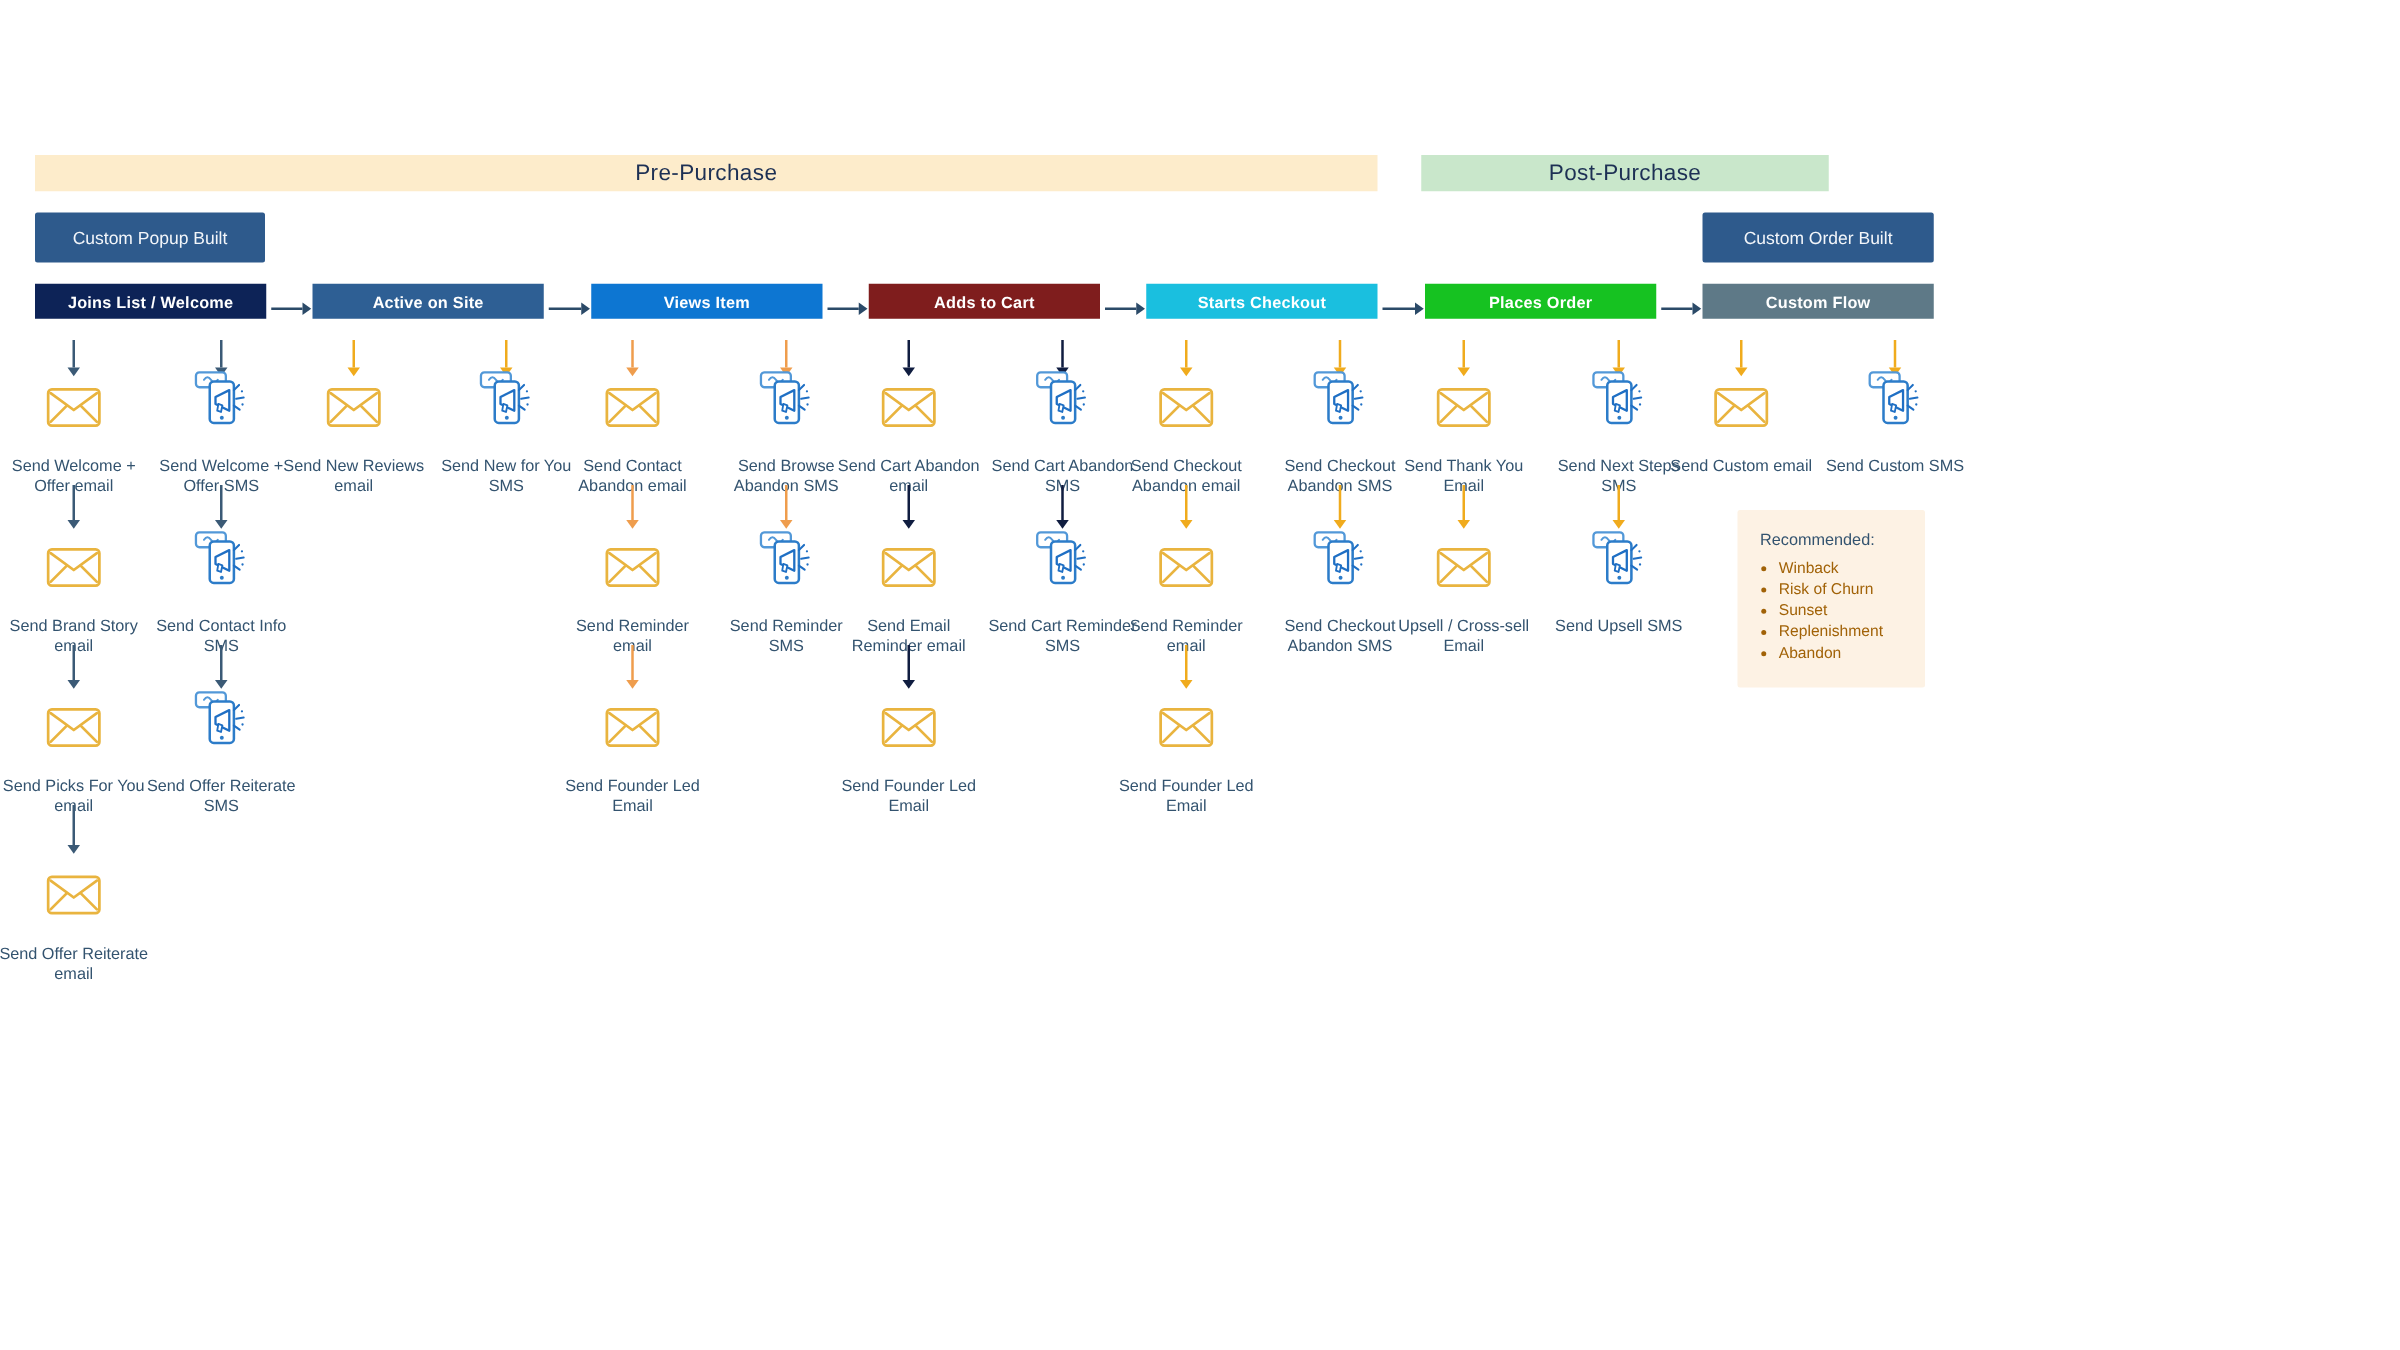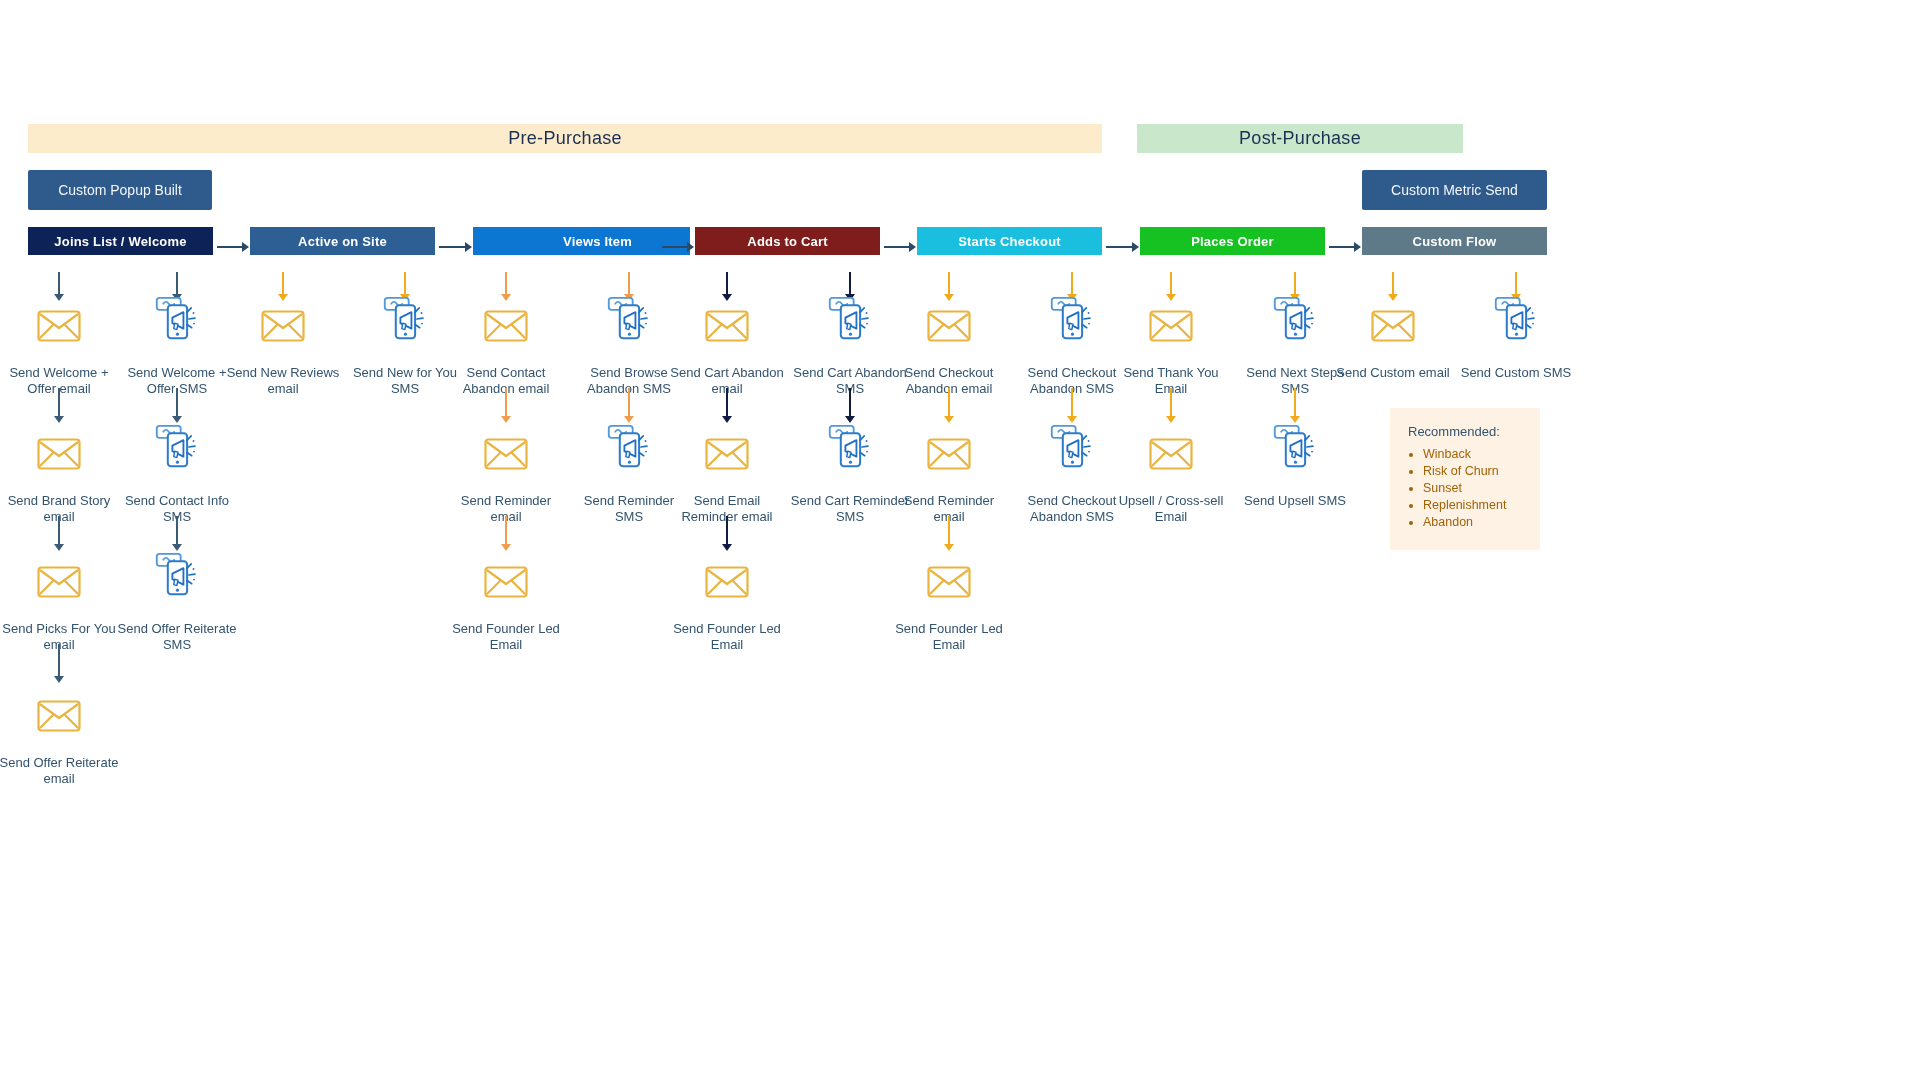--- a/index.html
+++ b/index.html
@@ -61,25 +61,25 @@
       <circle cx="45" cy="18.5" r="1" fill="#1f6fc4"></circle>
         <circle cx="45.5" cy="30" r="1" fill="#1f6fc4"></circle>
     </symbol>
   </defs>
 </svg>
 
 <div class="abs banner banner-pre">Pre-Purchase</div>
 <div class="abs banner banner-post">Post-Purchase</div>
 
 <div class="abs annot annot-popup">Custom Popup Built</div>
-<div class="abs annot annot-metric">Custom Metric Send</div>
+<div class="abs annot annot-metric">Custom Order Built</div>
 
 <div class="abs stage" style="left: 28px; background-color: rgb(13, 35, 87);">Joins List / Welcome</div>
 <div class="abs stage" style="left: 250px; background-color: rgb(46, 95, 148);">Active on Site</div>
-<div class="abs stage" style="left: 473px; background-color: rgb(13, 118, 210); padding-left: 32px;">Views Item</div>
+<div class="abs stage" style="left: 473px; background-color: rgb(13, 118, 210);">Views Item</div>
 <div class="abs stage" style="left: 695px; background-color: #7f1d1d;">Adds to Cart</div>
 <div class="abs stage" style="left: 917px; background-color: rgb(26, 191, 223);">Starts Checkout</div>
 <div class="abs stage" style="left: 1140px; background-color: rgb(22, 194, 33);">Places Order</div>
 <div class="abs stage" style="left: 1362px; background-color: rgb(94, 121, 135);">Custom Flow</div>
 
 <div class="abs harrow" style="left:217px;width:25px"></div>
 <div class="abs harrow" style="left:439px;width:26px"></div>
 <div class="abs harrow" style="left:662px;width:25px"></div>
 <div class="abs harrow" style="left:884px;width:25px"></div>
 <div class="abs harrow" style="left:1106px;width:26px"></div>

